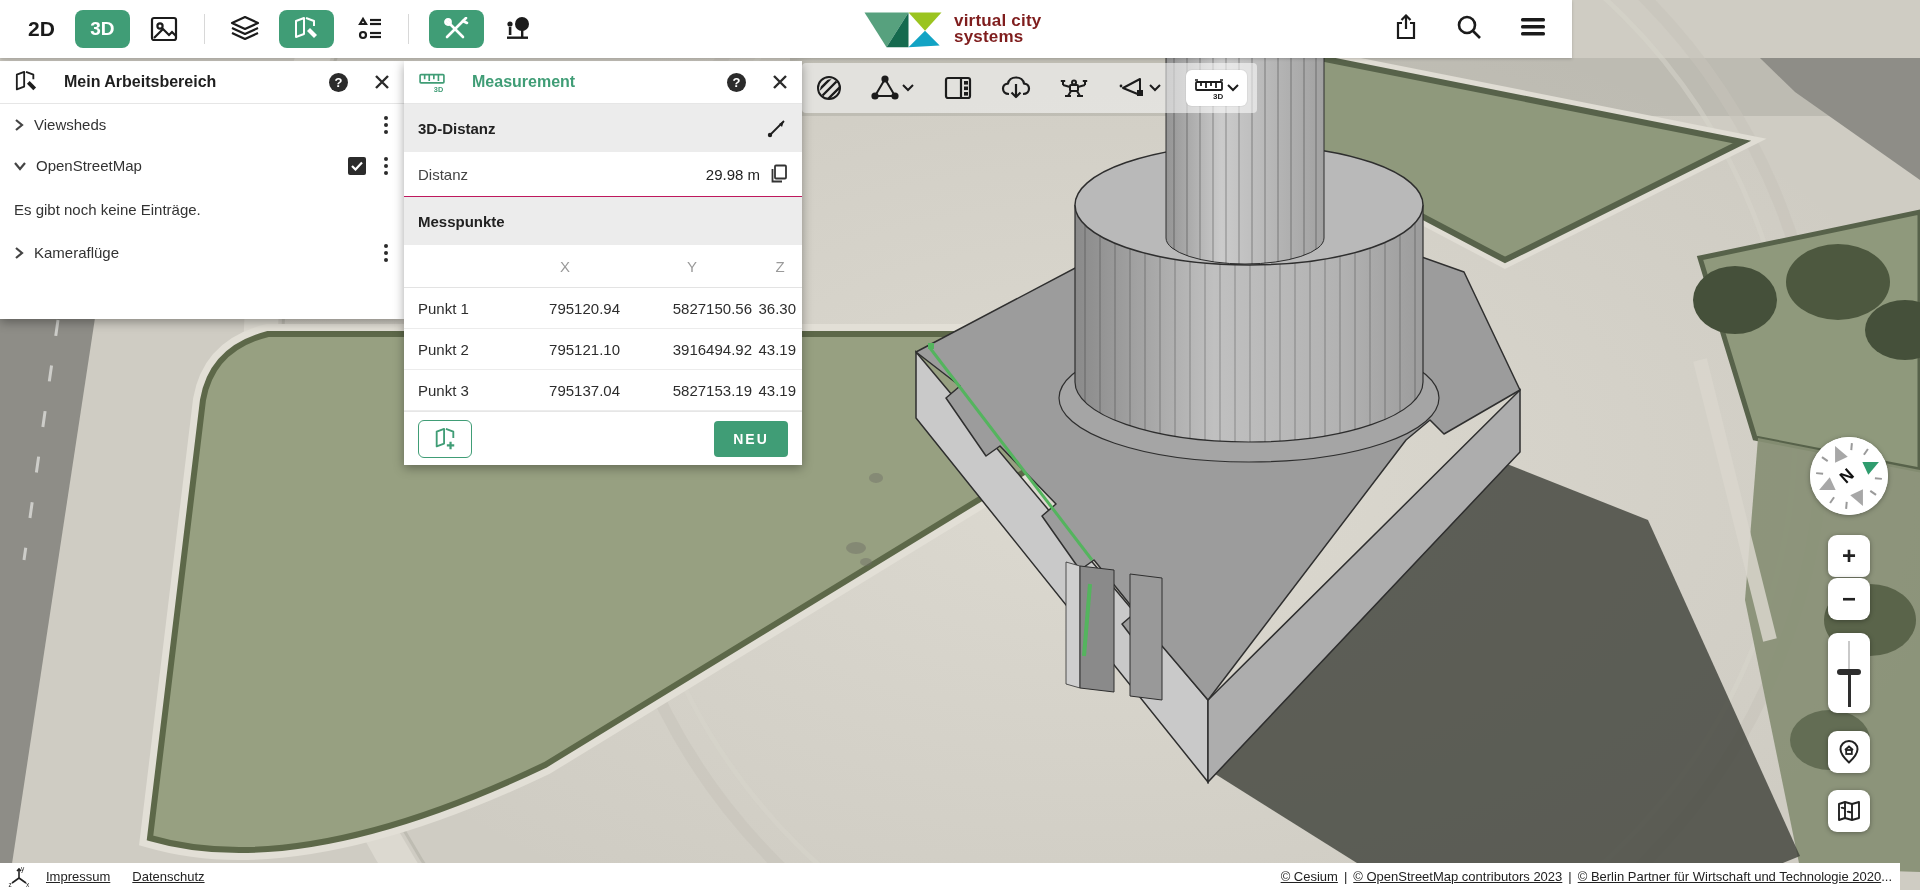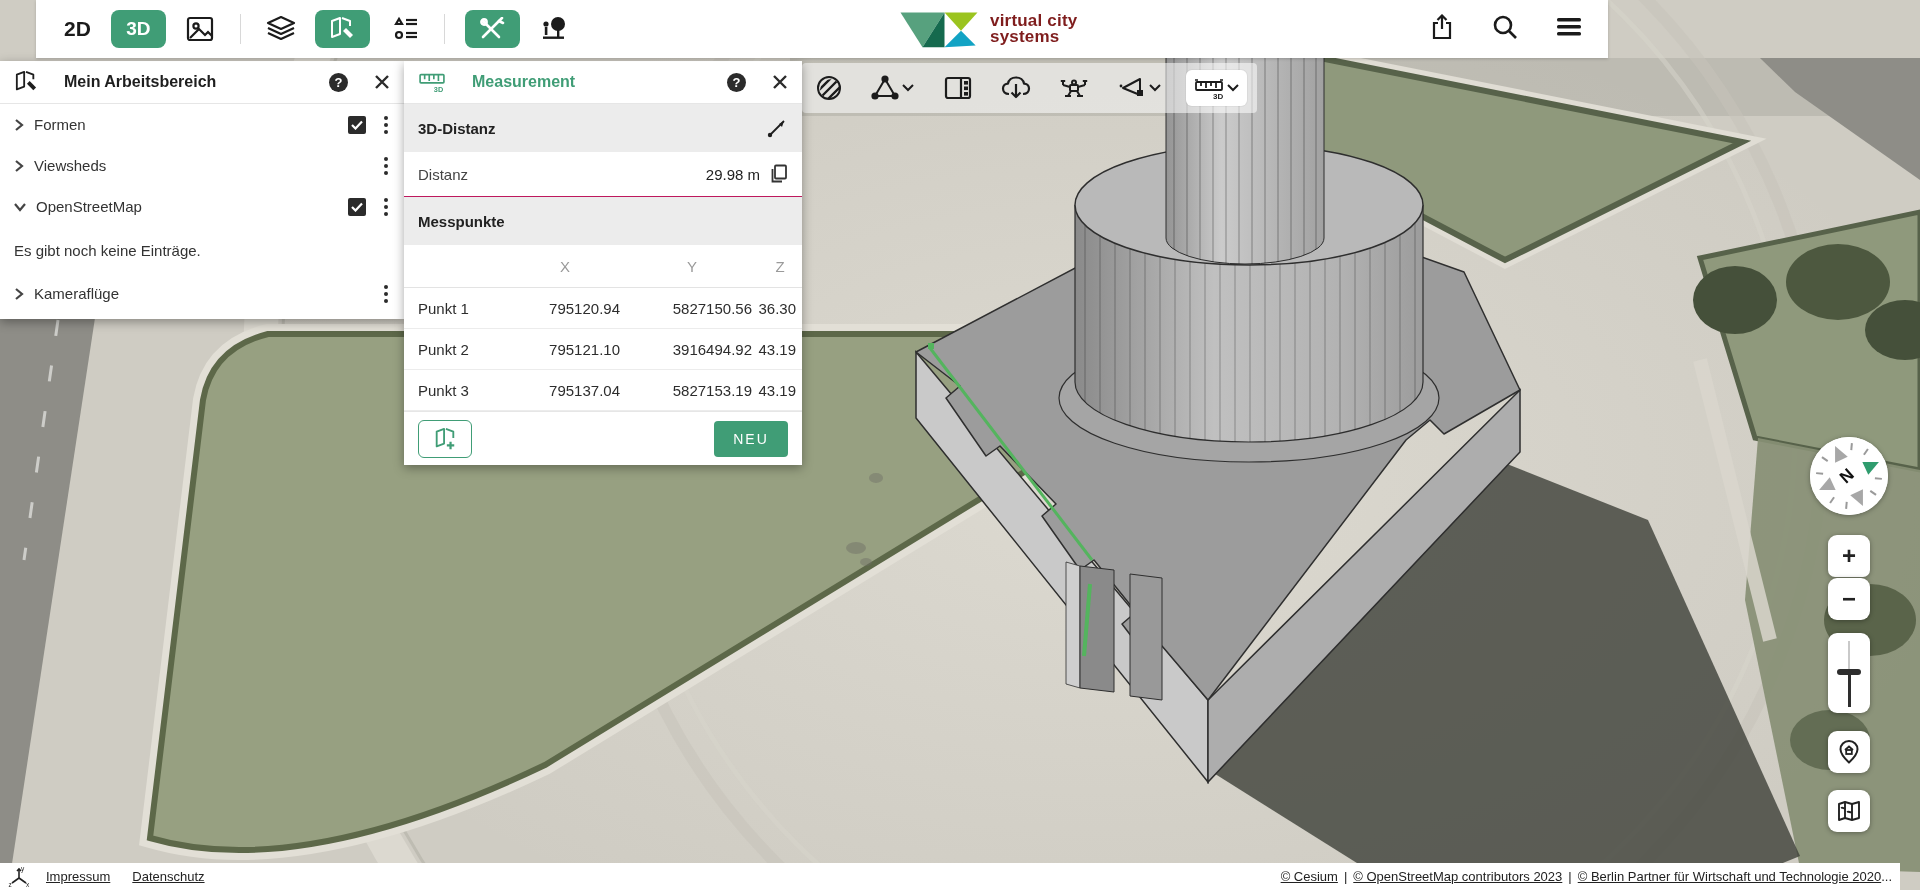--- a/index.html
+++ b/index.html
@@ -5,21 +5,21 @@
   * { margin:0; padding:0; box-sizing:border-box; }
   html,body { width:1920px; height:890px; overflow:hidden; background:#000;
     font-family:"Liberation Sans", sans-serif; }
   #stage { position:relative; width:1920px; height:890px; background:#cfccc3; overflow:hidden; }
 
   
   #scene { position:absolute; left:0; top:0; width:1920px; height:890px; }
 
   
   #topbar { position:absolute; left:0; top:0; width:1572px; height:58px; background:#fff;
-    display:flex; align-items:center; box-shadow:0 1px 3px rgba(0,0,0,.18); z-index:40;margin-left:36px; }
+    display:flex; align-items:center; box-shadow:0 1px 3px rgba(0,0,0,.18); z-index:40; }
   .tb-left { display:flex; align-items:center; gap:14px; padding-left:22px; }
   .mode2d { font-size:21px; font-weight:bold; color:#1b1b1b; padding:4px 6px; cursor:pointer; }
   .tb-btn { width:55px; height:38px; border-radius:8px; display:flex; align-items:center; justify-content:center;
     color:#1b1b1b; }
   .tb-btn.active { background:#409d76; color:#fff; font-weight:bold; font-size:19px; }
   .tb-ic { width:40px; height:38px; display:flex; align-items:center; justify-content:center; color:#1b1b1b; }
   .tb-div { width:1px; height:30px; background:#d8d8d8; margin:0 6px; }
   .tb-logo { position:absolute; left:862px; top:7px; display:flex; align-items:center; gap:10px; }
   .logo-text { color:#7f1d1d; font-weight:bold; font-size:17px; line-height:16px; letter-spacing:.2px; }
   .tb-right { position:absolute; right:0; top:0; height:58px; display:flex; align-items:center; gap:38px; padding-right:26px; color:#1b1b1b; }
@@ -63,21 +63,21 @@
   .trow { height:41px; display:grid; grid-template-columns:86px 122px 132px 44px; align-items:center;
     padding:0 7px 0 14px; border-bottom:1px solid #ececec; font-size:15px; color:#2d2d2d; }
   .trow.head { color:#9a9a9a; border-bottom:1px solid #e3e3e3; height:43px; }
   .tc { text-align:right; padding-right:6px; }
   .tch { text-align:center; }
 
   .ms-footer { height:54px; display:flex; align-items:center; padding:0 14px; gap:10px; border-top:1px solid #e6e6e6; }
   .btn-outline { width:54px; height:38px; border:1.5px solid #409d76; border-radius:6px; background:#fff;
     display:flex; align-items:center; justify-content:center; color:#409d76; cursor:pointer; }
   .btn-neu { margin-left:auto; min-width:74px; height:36px; background:#409d76; border:none; border-radius:4px;
-    color:#fff; font-weight:normal; font-size:14px; letter-spacing:2px; padding:0 16px; cursor:pointer;
+    color:#fff; font-weight:bold; font-size:14px; letter-spacing:2px; padding:0 16px; cursor:pointer;
     font-family:"Liberation Sans",sans-serif; }
 
   
   .mapctl { position:absolute; background:#fff; border-radius:9px; box-shadow:0 1px 5px rgba(0,0,0,.35); z-index:25;
     display:flex; align-items:center; justify-content:center; color:#222; }
   #compass { left:1810px; top:437px; width:78px; height:78px; border-radius:50%; }
   #zoom-in  { left:1828px; top:535px; width:42px; height:42px; border-radius:9px 9px 7px 7px; font-size:24px; font-weight:bold; }
   #zoom-out { left:1828px; top:578px; width:42px; height:42px; font-size:24px; font-weight:bold; }
   #tiltctl { left:1828px; top:633px; width:42px; height:80px; }
   #homebtn { left:1828px; top:731px; width:42px; height:42px; }
@@ -381,38 +381,20 @@
       </svg>
       <span class="p-title">Mein Arbeitsbereich</span>
       <span class="help-ic">?</span>
       <span class="x-ic">
         <svg width="16" height="16" viewBox="0 0 16 16" stroke="#2b2b2b" stroke-width="2.4">
             <path d="M2 2 L14 14 M14 2 L2 14"></path>
           </svg>
       </span>
     </div>
 
-    <div class="tree-row">
-      <span class="chev">
-        <svg width="10" height="12" viewBox="0 0 10 12" fill="none" stroke="#444" stroke-width="2.2">
-            <path d="M2 1 L8 6 L2 11"></path>
-          </svg>
-      </span>
-      <span class="lbl">Formen</span>
-      <span class="cbx">
-        <svg width="12" height="10" viewBox="0 0 12 10" fill="none" stroke="#fff" stroke-width="2.2">
-            <path d="M1 5 L4.5 8.5 L11 1.5"></path>
-          </svg>
-      </span>
-      <span class="kebab">
-          <i></i>
-          <i></i>
-          <i></i>
-        </span>
-    </div>
 
     <div class="tree-row">
       <span class="chev">
         <svg width="10" height="12" viewBox="0 0 10 12" fill="none" stroke="#444" stroke-width="2.2">
             <path d="M2 1 L8 6 L2 11"></path>
           </svg>
       </span>
       <span class="lbl">Viewsheds</span>
       <span class="kebab">
           <i></i>

